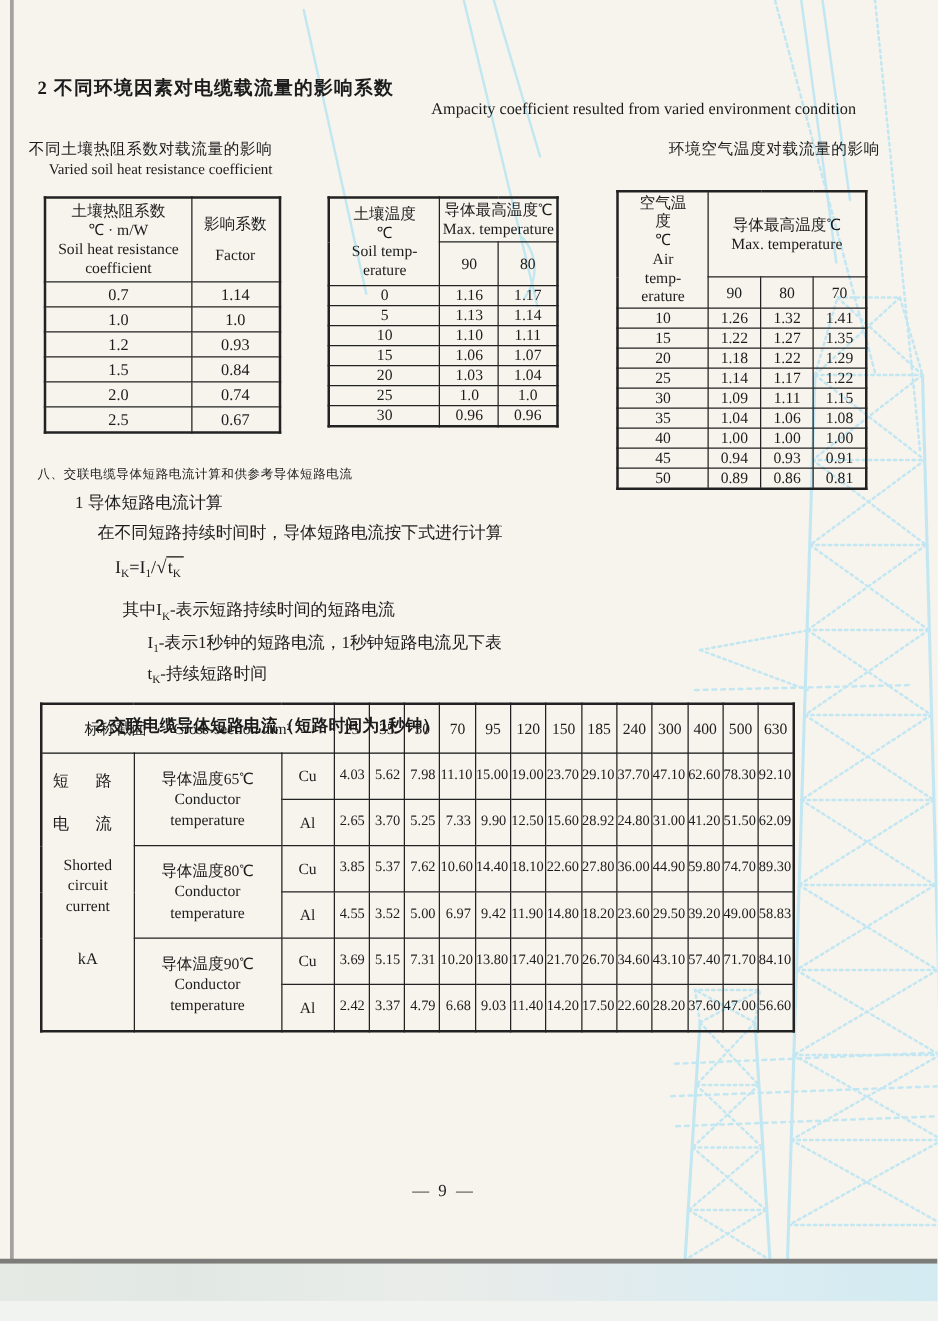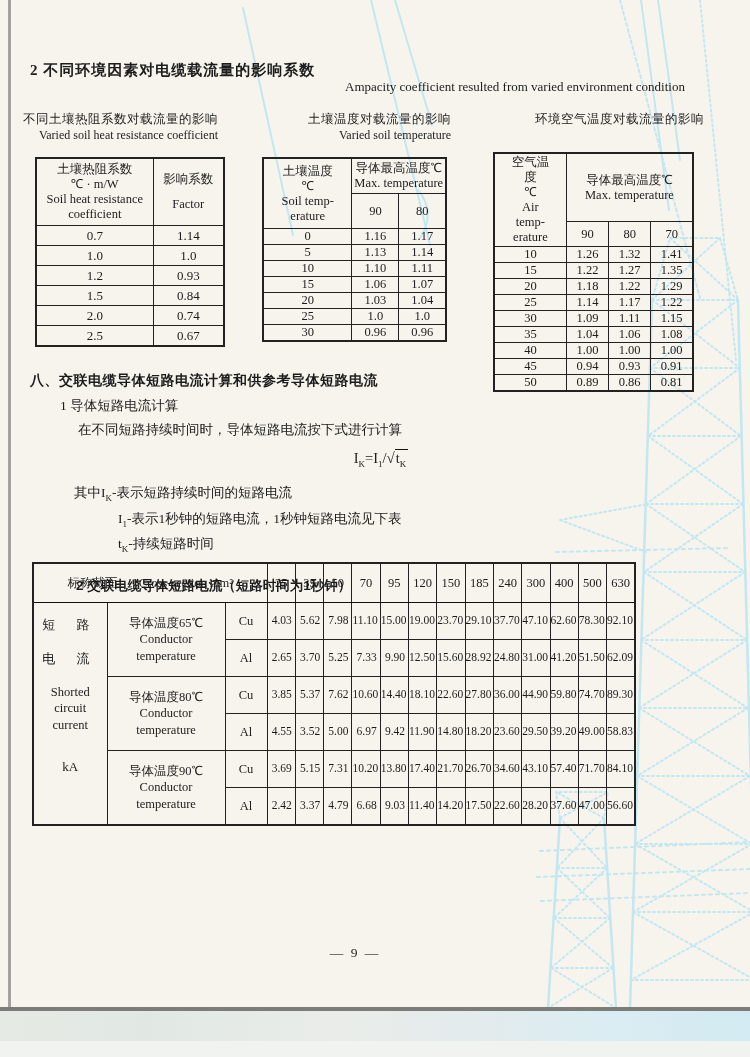--- a/index.html
+++ b/index.html
@@ -39,28 +39,28 @@
   .t2{left:262px;top:157px;width:185px;}
   .t2 th{font-size:12.5px;padding:2px 1px;}
   .t2 .subhdr th{height:30px;}
   .t2 tbody td{height:15px;font-size:12.5px;}
   .t3{left:493px;top:152px;width:201px;}
   .t3 th{font-size:12.5px;padding:1px 11px;margin-top:45px;}
   .t3 .subhdr th{height:22px;}
   .t3 tbody td{height:15px;font-size:12.5px;}
 
   .sec8{position:absolute;left:30px;top:372px;width:640px;font-size:13.5px;}
-  .s8-h{font-weight:bold;font-size:14px;font-family:"Liberation Sans",sans-serif;letter-spacing:.5px;}
+  .s8-h{font-weight:normal;font-size:10px;font-family:"Liberation Sans",sans-serif;letter-spacing:.5px;}
   .s8-1{margin:7px 0 0 30px;}
   .s8-l1{margin:6px 0 0 48px;}
-  .formula{margin:11px 0 0 62px;font-size:14.5px;text-align:center;}
+  .formula{margin:11px 0 0 62px;font-size:14.5px;}
   .formula sub,.note sub{font-size:9px;}
   .vinc{border-top:1.3px solid #111;padding:0 2px 0 1px;}
   .radical{font-size:15px;}
-  .note1{margin:15px 0 0 44px;}
+  .note1{margin:15px 0 0 68px;}
   .note2{margin:7px 0 0 88px;}
   .note3{margin:7px 0 0 88px;}
   .s8-2{margin:23px 0 0 46px;font-weight:bold;font-size:13.5px;font-family:"Liberation Sans",sans-serif;}
 
   .bigtbl{left:32px;top:562px;width:604px;}
   .bigtbl thead th{height:38px;font-size:12.5px;border-bottom:1.5px solid #111;}
   .bigtbl .bh-left span{padding:0 9px;}
   .bigtbl tbody td{height:36px;font-size:12.5px;}
   .bigtbl td.val{font-size:11.5px;text-align:right;padding-right:3px;}
   .bigtbl td.grp{font-size:12.5px;line-height:1.3;}
@@ -142,24 +142,20 @@
 
 <div class="content">
   <div class="edge-left"></div>
 
   <div class="h-zh">2  不同环境因素对电缆载流量的影响系数</div>
   <div class="h-en">Ampacity coefficient resulted from varied environment condition</div>
 
   <div class="cap cap1">
     <div class="zh">不同土壤热阻系数对载流量的影响</div>
     <div class="en">Varied soil heat resistance coefficient</div>
-  </div>
-  <div class="cap cap2">
-    <div class="zh">土壤温度对载流量的影响</div>
-    <div class="en">Varied soil temperature</div>
   </div>
   <div class="cap cap3">
     <div class="zh">环境空气温度对载流量的影响</div>
   </div>
 
   <table class="tbl t1">
     <colgroup>
         <col style="width:117px">
         <col style="width:71px">
       </colgroup>

